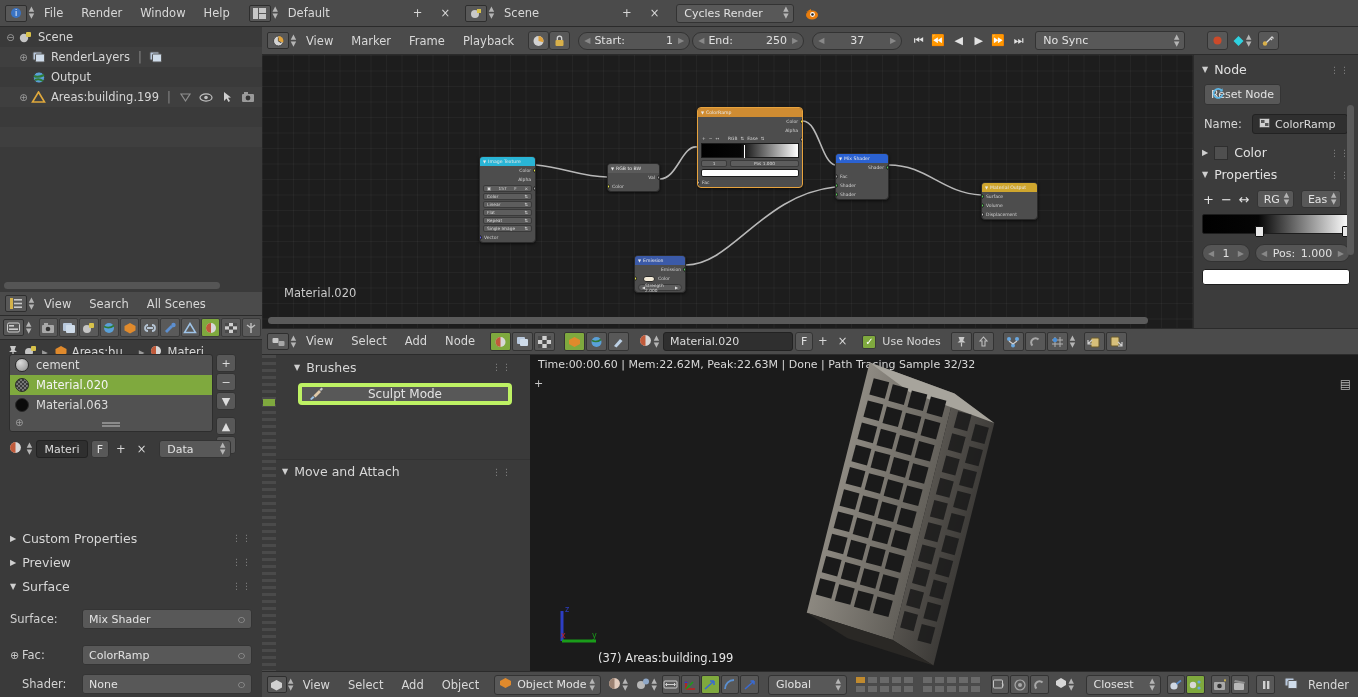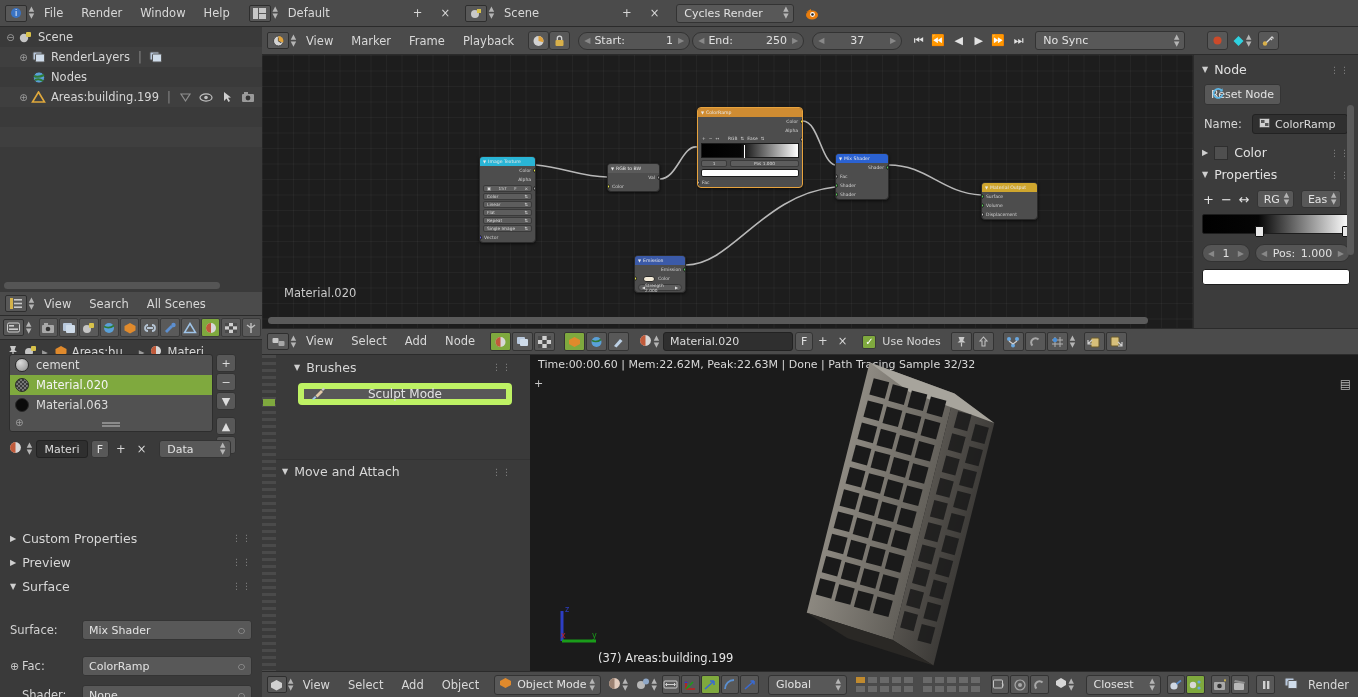--- a/index.html
+++ b/index.html
@@ -123,21 +123,21 @@
           background:linear-gradient(to right,#000 0%,#050505 38%,#fff 100%); position:relative; }
   .rstop { position:absolute; bottom:-4px; width:9px; height:11px; background:#e8e8e8;
            border:1px solid #111; border-radius:1px; }
 
   
   #toolshelf { position:absolute; left:262px; top:355px; width:268px; height:342px;
                background:#3a3a3a; overflow:hidden; }
   #tsstrip { position:absolute; left:0; top:0; width:14px; height:342px; background:#333;
              background-image:repeating-linear-gradient(to bottom,#4a4a4a 0 3px,#3a3a3a 3px 7px); }
   #tsgreen { position:absolute; left:1px; top:44px; width:12px; height:7px; background:#7fa93e; }
-  .tsbtn { margin:6px 12px; height:22px; background:#585858; border:6px solid #bef264;
+  .tsbtn { margin:6px 12px; height:22px; background:#585858; border:4px solid #bef264;
            border-radius:4px; display:flex; align-items:center; justify-content:center;
            font-size:12px; color:#e2e2e2; position:relative; }
 
   
   #view3d { position:absolute; left:530px; top:355px; width:828px; height:318px;
             background:#1b1b1b; overflow:hidden; }
   #renderstats { position:absolute; left:8px; top:3px; font-size:11px; color:#d8d8d8; }
   #objlabel { position:absolute; left:68px; bottom:8px; font-size:11.5px; color:#e4e4e4; }
   #axisgizmo { position:absolute; left:26px; bottom:26px; width:44px; height:44px; }
   #v3d-tool-plus { position:absolute; left:4px; top:22px; color:#c8c8c8; font-size:11px; }
@@ -253,21 +253,21 @@
       </span>
     </div>
     <div class="otl-row" style="padding-left:30px">
       <span class="otl-ic">
         <svg width="14" height="13" viewBox="0 0 14 13">
             <circle cx="7" cy="6.5" r="5.6" fill="#5aa0d8" stroke="#3a3a3a"></circle>
             <path d="M2 5 Q6 7 12 4" stroke="#2f7a34" fill="none" stroke-width="2"></path>
             <path d="M3 9 Q7 7 11 10" stroke="#2f7a34" fill="none" stroke-width="2"></path>
           </svg>
       </span>
-      <span>Nodes</span>
+      <span>Output</span>
     </div>
     <div class="otl-row alt" style="padding-left:17px">
       <span class="otl-exp">⊕</span>
       <span class="otl-ic">
         <svg width="15" height="13" viewBox="0 0 15 13">
             <path d="M7.5 1 L13.5 11 L1.5 11 Z" fill="none" stroke="#e0a93c" stroke-width="1.6"></path>
           </svg>
       </span>
       <span>Areas:building.199</span>
       <span style="margin:0 6px 0 8px;color:#8a8a8a">|</span>
@@ -492,21 +492,21 @@
         <span class="tri">▶</span>
         <span>Preview</span>
         <span class="grip">⋮⋮</span>
       </div>
       <div class="panelrow">
         <span class="tri">▼</span>
         <span>Surface</span>
         <span class="grip">⋮⋮</span>
       </div>
 
-      <div class="proprow" style="margin-top:19px">
+      <div class="proprow" style="margin-top:8px">
         <span class="proplbl">Surface:</span>
         <div class="btn" style="flex:1;justify-content:space-between;height:20px">
           <span>Mix Shader</span>
           <span style="font-size:8px;color:#b0b0b0">○</span>
         </div>
       </div>
       <div class="proprow" style="margin-top:10px">
         <span style="width:12px;color:#c5c5c5;font-size:11px">⊕</span>
         <span class="proplbl" style="width:60px">Fac:</span>
         <div class="btn" style="flex:1;justify-content:space-between;height:20px">

